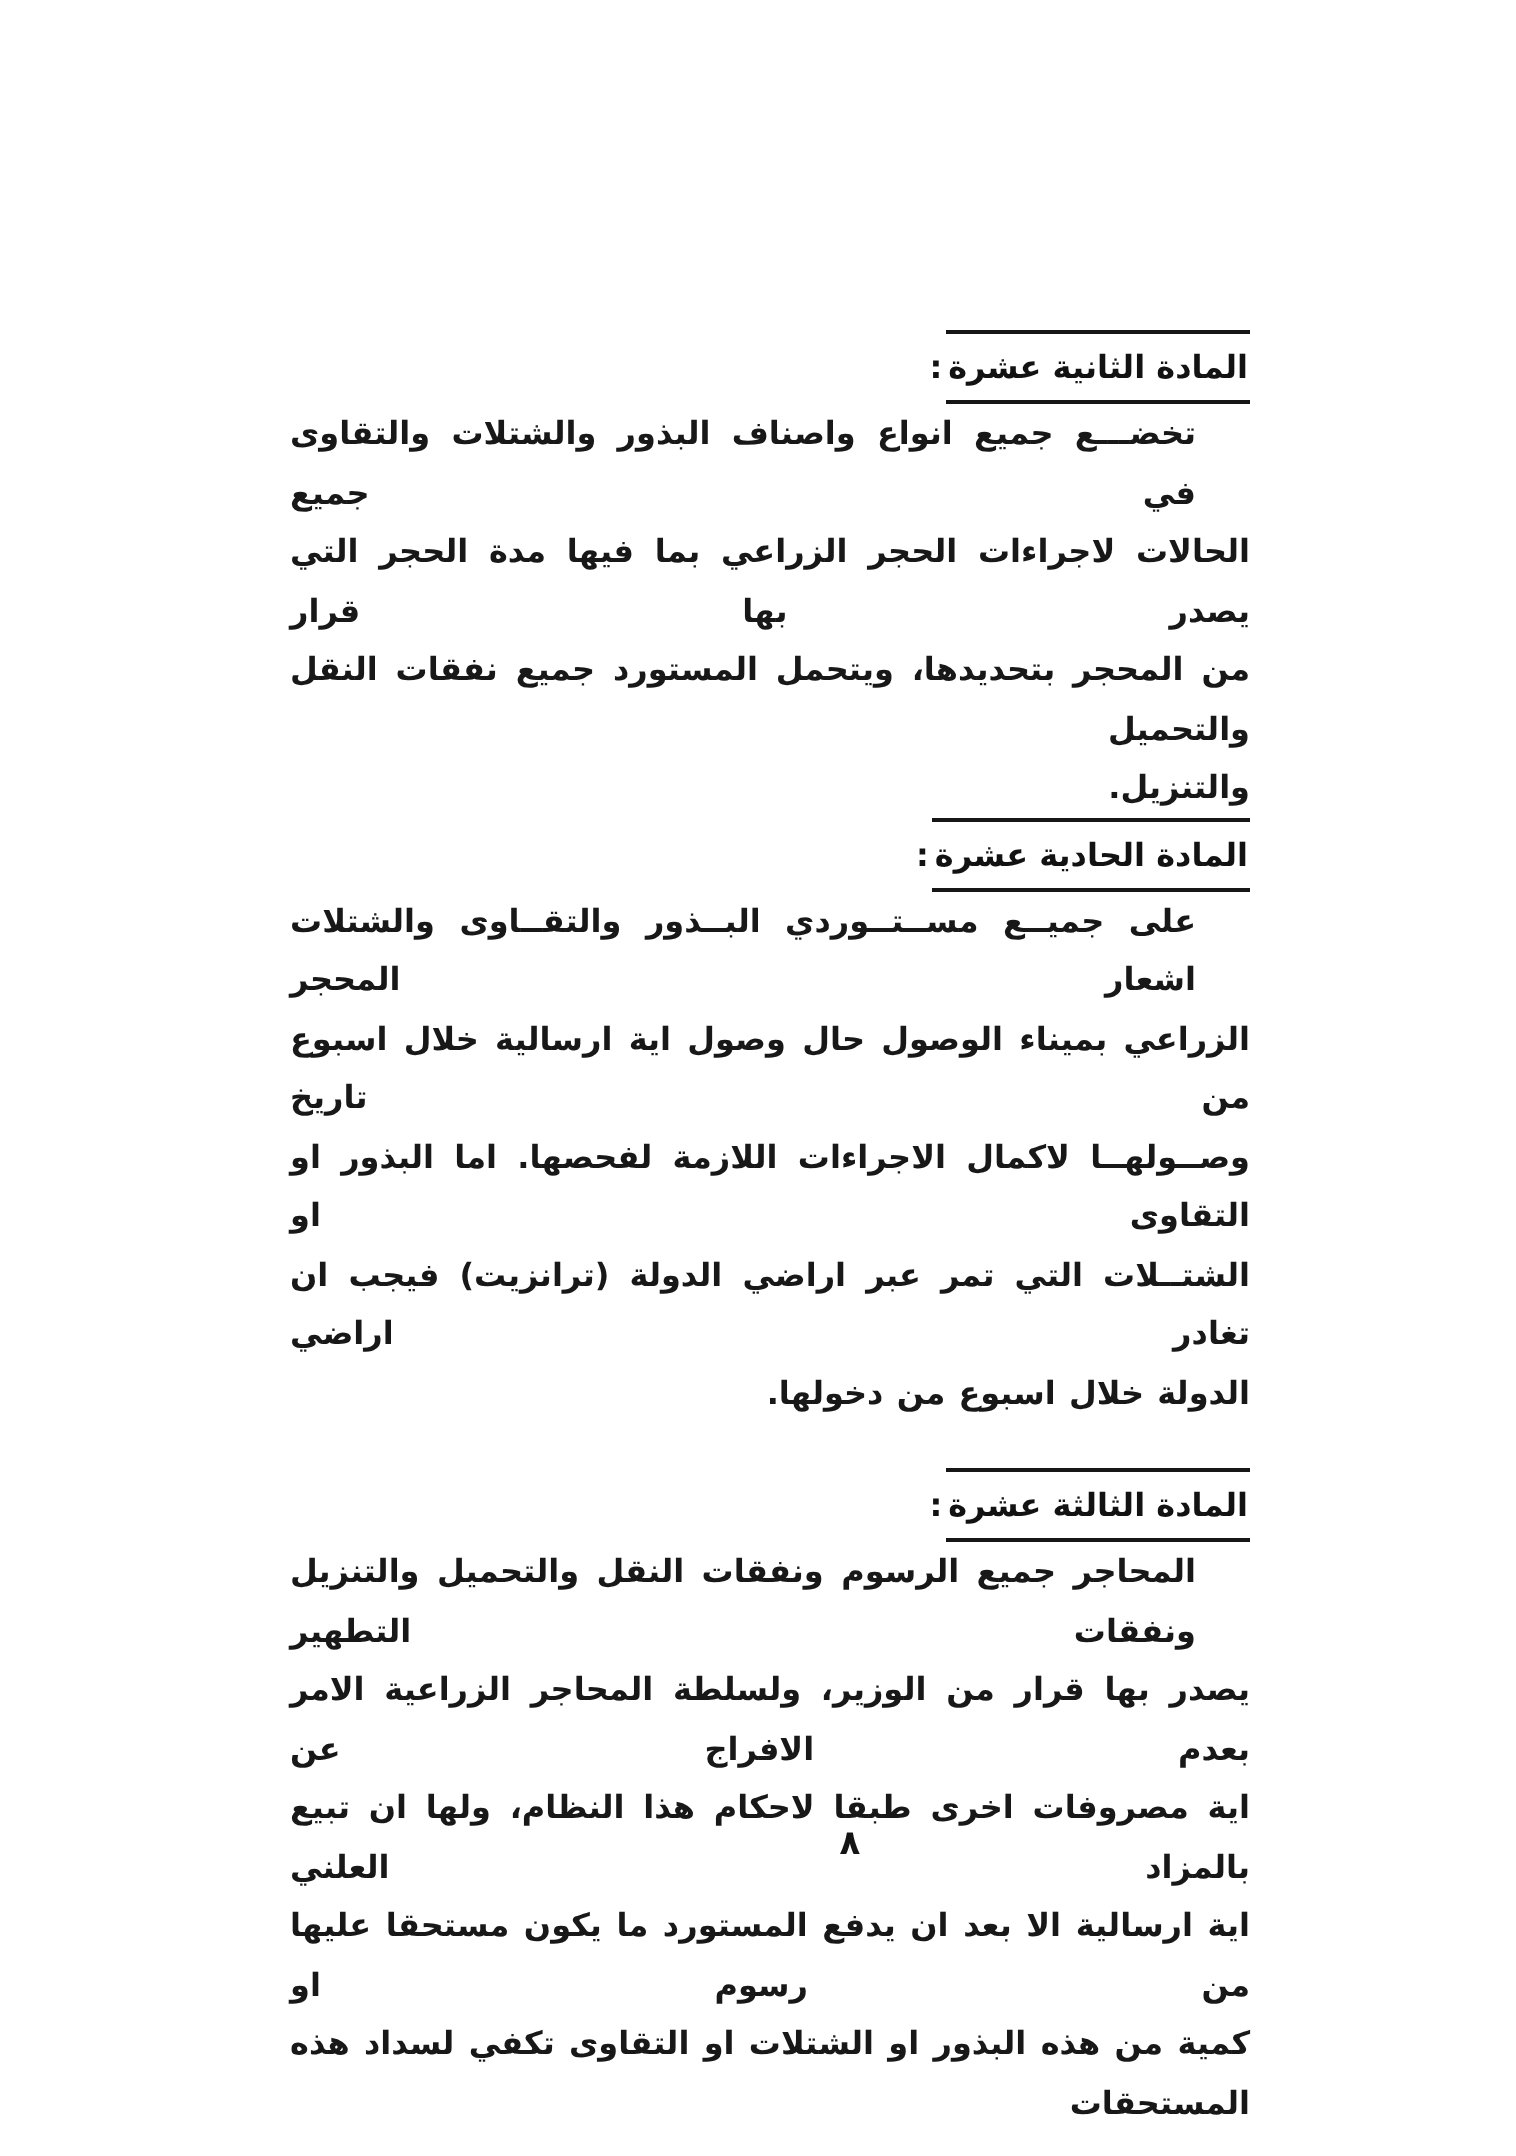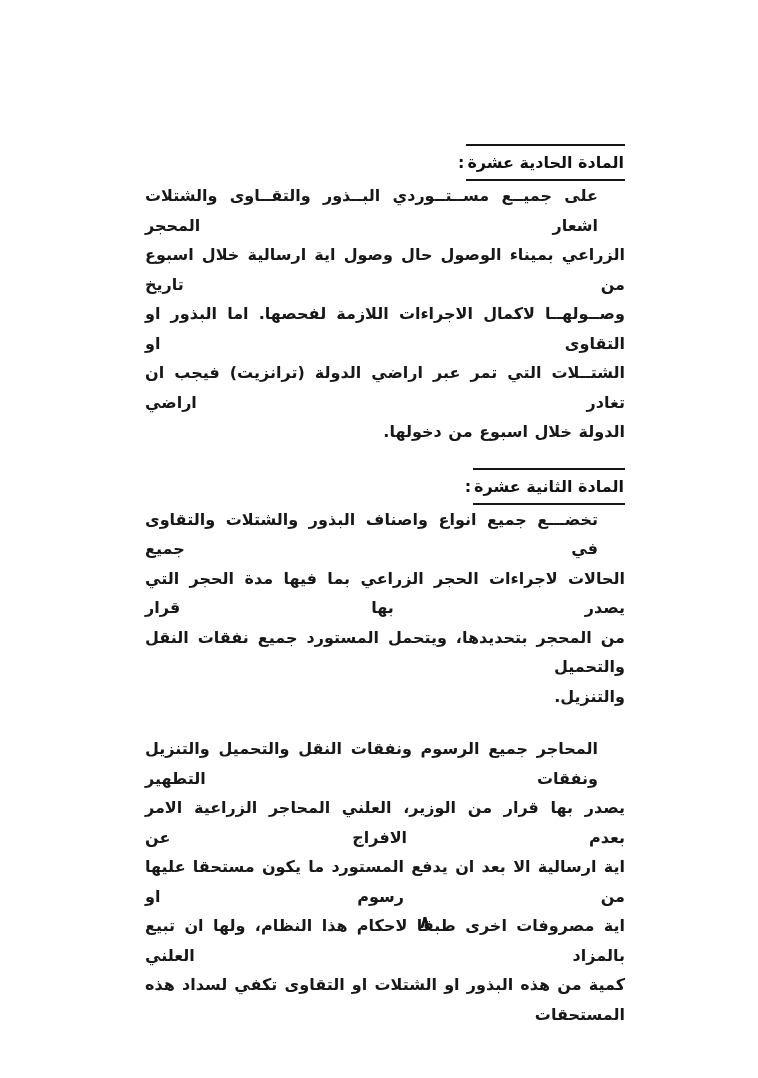--- a/index.html
+++ b/index.html
@@ -80,47 +80,48 @@
     color: #141414;
   }
 </style>
 </head>
 <body>
 
 <div class="page">
 
   <div class="text-block">
 
+    <section class="article article-2">
+      <h2 class="article-heading"><span class="heading-rule">المادة الثانية عشرة</span><span class="heading-colon"> :</span></h2>
+      <div class="article-body">
+        <div class="body-line first">تخضـــع جميع انواع واصناف البذور والشتلات والتقاوى في جميع</div>
+        <div class="body-line">الحالات لاجراءات الحجر الزراعي بما فيها مدة الحجر التي يصدر بها قرار</div>
+        <div class="body-line">من المحجر بتحديدها، ويتحمل المستورد جميع نفقات النقل والتحميل</div>
+        <div class="body-line last">والتنزيل.</div>
+      </div>
+    </section>
+
     <section class="article article-1">
       <h2 class="article-heading"><span class="heading-rule">المادة الحادية عشرة</span><span class="heading-colon"> :</span></h2>
       <div class="article-body">
         <div class="body-line first">على جميــع مســتــوردي البــذور والتقــاوى والشتلات اشعار المحجر</div>
         <div class="body-line">الزراعي بميناء الوصول حال وصول اية ارسالية خلال اسبوع من تاريخ</div>
         <div class="body-line">وصــولهــا لاكمال الاجراءات اللازمة لفحصها. اما البذور او التقاوى او</div>
         <div class="body-line">الشتــلات التي تمر عبر اراضي الدولة (ترانزيت) فيجب ان تغادر اراضي</div>
         <div class="body-line last">الدولة خلال اسبوع من دخولها.</div>
       </div>
     </section>
 
-    <section class="article article-2">
-      <h2 class="article-heading"><span class="heading-rule">المادة الثانية عشرة</span><span class="heading-colon"> :</span></h2>
-      <div class="article-body">
-        <div class="body-line first">تخضـــع جميع انواع واصناف البذور والشتلات والتقاوى في جميع</div>
-        <div class="body-line">الحالات لاجراءات الحجر الزراعي بما فيها مدة الحجر التي يصدر بها قرار</div>
-        <div class="body-line">من المحجر بتحديدها، ويتحمل المستورد جميع نفقات النقل والتحميل</div>
-        <div class="body-line last">والتنزيل.</div>
-      </div>
-    </section>
-
     <section class="article article-3">
+      <h2 class="article-heading"><span class="heading-rule">المادة الثالثة عشرة</span><span class="heading-colon"> :</span></h2>
       <div class="article-body">
         <div class="body-line first">المحاجر جميع الرسوم ونفقات النقل والتحميل والتنزيل ونفقات التطهير</div>
-        <div class="body-line">يصدر بها قرار من الوزير، العلني المحاجر الزراعية الامر بعدم الافراج عن</div>
+        <div class="body-line">يصدر بها قرار من الوزير، ولسلطة المحاجر الزراعية الامر بعدم الافراج عن</div>
+        <div class="body-line">اية مصروفات اخرى طبقا لاحكام هذا النظام، ولها ان تبيع بالمزاد العلني</div>
         <div class="body-line">اية ارسالية الا بعد ان يدفع المستورد ما يكون مستحقا عليها من رسوم او</div>
-        <div class="body-line">اية مصروفات اخرى طبقا لاحكام هذا النظام، ولها ان تبيع بالمزاد العلني</div>
         <div class="body-line">كمية من هذه البذور او الشتلات او التقاوى تكفي لسداد هذه المستحقات</div>
 
       </div>
     </section>
 
   </div>
 
   <div class="page-number">٨</div>
 
 </div>

